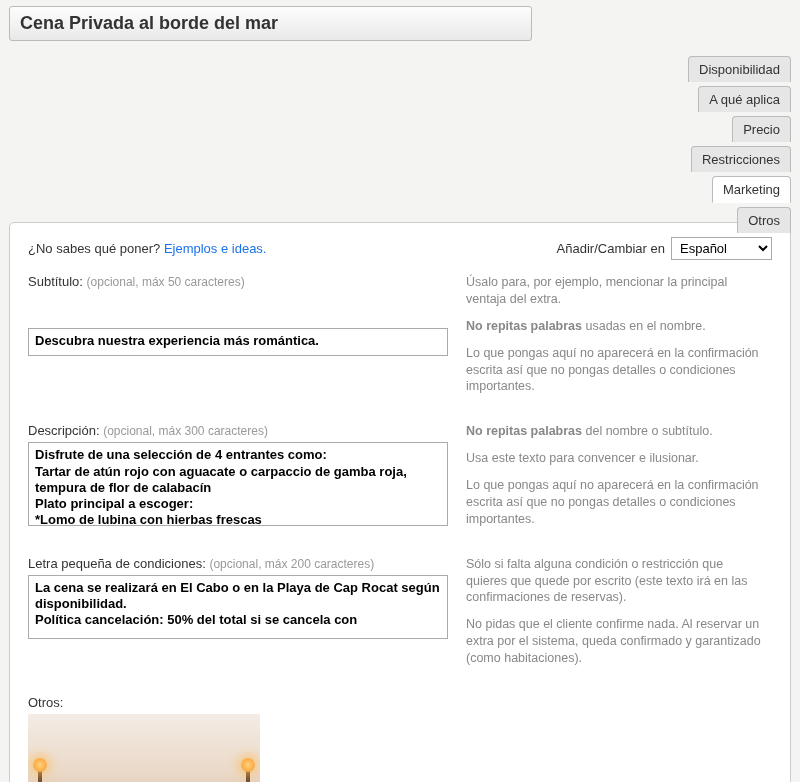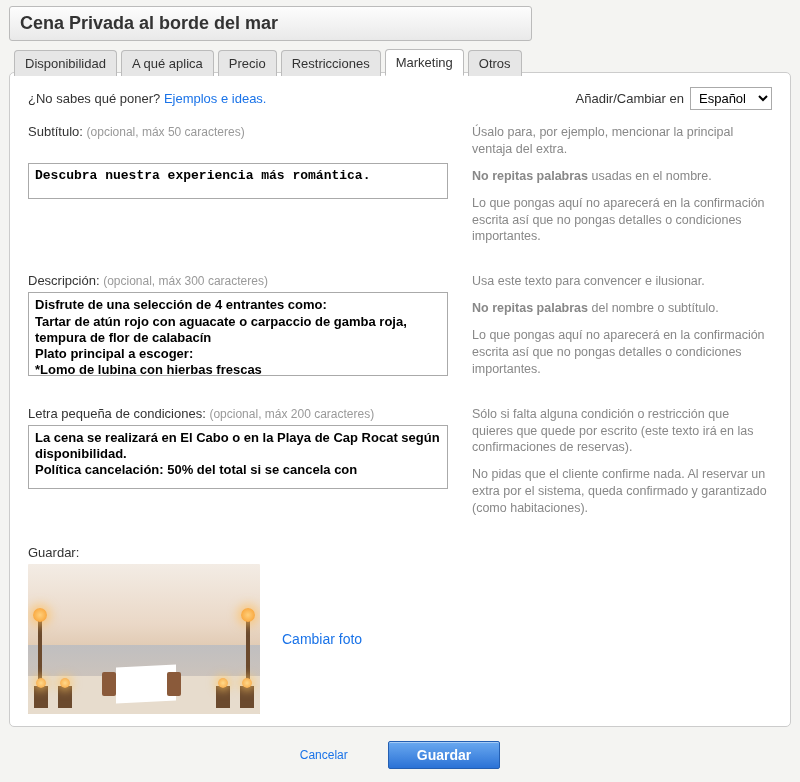--- a/index.html
+++ b/index.html
@@ -21,22 +21,23 @@
     font-size: 18px;
     font-weight: bold;
     width: 523px;
   }
   .tabs {
     display: flex;
     gap: 4px;
     align-items: flex-end;
     margin: 4px 9px 0 14px;
     position: relative;
-    top: 4px;
+    top: 11px;
     z-index: 2;
+    flex-direction: column;
   }
   .tab {
     background: #e6e6e6;
     border: 1px solid #bbb;
     border-bottom: none;
     border-radius: 4px 4px 0 0;
     padding: 5px 10px;
     font-size: 13px;
     color: #333;
     cursor: pointer;
@@ -64,39 +65,39 @@
     margin-bottom: 14px;
   }
   .prompt { font-size: 13px; }
   .prompt a { color: #1a73e8; text-decoration: none; }
   .lang-picker { display:flex; align-items:center; gap:6px; font-size:13px; }
   .lang-picker select {
     font-size: 13px;
     padding: 2px 4px;
     border: 1px solid #aaa;
     background: #fff;
-    width: 82px;
-  }
-  .form-grid { display: flex; gap: 18px; justify-content: space-between; }
+    width: 101px;
+  }
+  .form-grid { display: flex; gap: 18px; }
   .left-col { width: 420px; }
   .right-col { width: 300px; color: #888; font-size: 12.5px; line-height: 1.35; }
   .field-label { font-size: 13px; color: #333; margin-bottom: 4px; }
   .hint { color: #999; font-size: 12px; }
   textarea {
     width: 100%;
     font-family: Arial, Helvetica, sans-serif;
     font-size: 13px;
     font-weight: bold;
     border: 1px solid #aaa;
     padding: 4px 6px;
     resize: none;
     line-height: 1.25;
     overflow-y: scroll;
   }
-  .ta-sub { height: 36px; margin-top: 20px; font-family: Liberation Mono, monospace; }
+  .ta-sub { height: 28px; margin-top: 35px; }
   .ta-desc { height: 84px; }
   .ta-fine { height: 64px; }
   .section { margin-bottom: 18px; }
   .help-block p { margin-bottom: 10px; }
   .help-block b { color: #888; font-weight: bold; }
   .image-row { display: flex; align-items: center; gap: 22px; margin-top: 4px;}
   .image-thumb {
     width: 232px; height: 150px;
     position: relative;
     overflow: hidden;
@@ -179,22 +180,22 @@
         <div class="field-label">
           <span>Descripción:</span>
           <span class="hint">(opcional, máx 300 caracteres)</span>
         </div>
         <textarea class="ta-desc" style="">Disfrute de una selección de 4 entrantes como:
 Tartar de atún rojo con aguacate o carpaccio de gamba roja, tempura de flor de calabacín
 Plato principal a escoger:
 *Lomo de lubina con hierbas frescas</textarea>
       </div>
       <div class="right-col help-block">
+        <p><b>No repitas palabras</b><span> del nombre o subtítulo.</span></p>
         <p>Usa este texto para convencer e ilusionar.</p>
-        <p><b>No repitas palabras</b><span> del nombre o subtítulo.</span></p>
         <p>Lo que pongas aquí no aparecerá en la confirmación escrita así que no pongas detalles o condiciones importantes.</p>
       </div>
     </div>
   </div>
 
   <div class="section">
     <div class="form-grid">
       <div class="left-col">
         <div class="field-label">
           <span>Letra pequeña de condiciones:</span>
@@ -204,21 +205,21 @@
 Política cancelación: 50% del total si se cancela con</textarea>
       </div>
       <div class="right-col help-block">
         <p>Sólo si falta alguna condición o restricción que quieres que quede por escrito (este texto irá en las confirmaciones de reservas).</p>
         <p>No pidas que el cliente confirme nada. Al reservar un extra por el sistema, queda confirmado y garantizado (como habitaciones).</p>
       </div>
     </div>
   </div>
 
   <div class="section">
-    <div class="field-label">Guardar:</div>
+    <div class="field-label">Otros:</div>
     <div class="image-row">
       <div class="image-thumb">
         <div class="sky"></div>
           <div class="sea"></div>
           <div class="sand"></div>
         <div class="torch t1"></div>
           <div class="torch t2"></div>
         <div class="tablecloth"></div>
         <div class="chair c1"></div>
           <div class="chair c2"></div>

